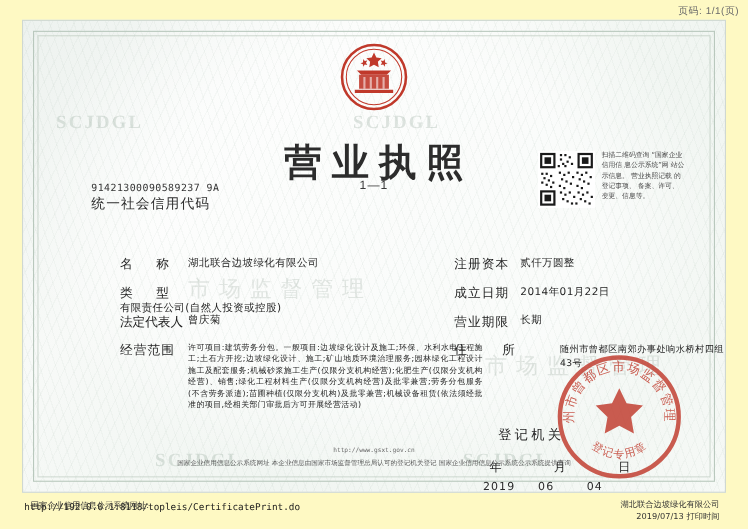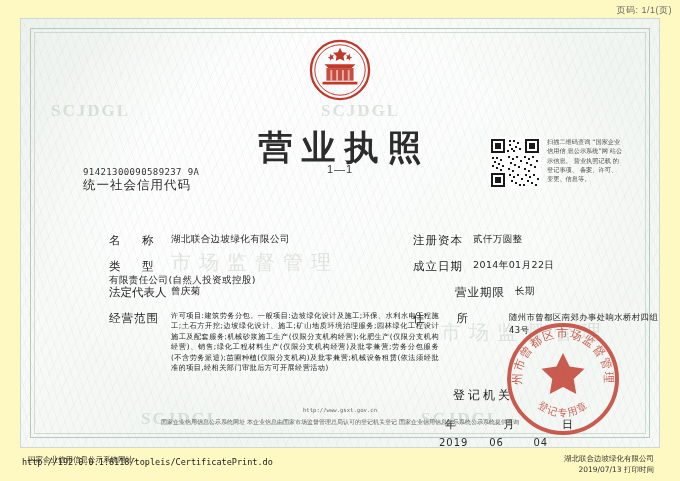--- a/index.html
+++ b/index.html
@@ -470,21 +470,21 @@
         <div class="flabel" style="letter-spacing:1px;width:60px;">注册资本</div>
         <div class="fvalue">贰仟万圆整</div>
       </div>
 
       <div class="frow r-found">
         <div class="flabel" style="letter-spacing:1px;width:60px;">成立日期</div>
         <div class="fvalue">2014年01月22日</div>
       </div>
 
       <div class="frow r-term">
-        <div class="flabel" style="letter-spacing:1px;width:60px;margin-left:42px;">营业期限</div>
+        <div class="flabel" style="letter-spacing:1px;width:60px;">营业期限</div>
         <div class="fvalue">长期</div>
       </div>
 
       <div class="frow r-addr">
         <div class="flabel" style="letter-spacing:3px;width:60px;">住　　所</div>
         <div class="fvalue addr">随州市曾都区南郊办事处响水桥村四组43号</div>
       </div>
 
     </div>
 

